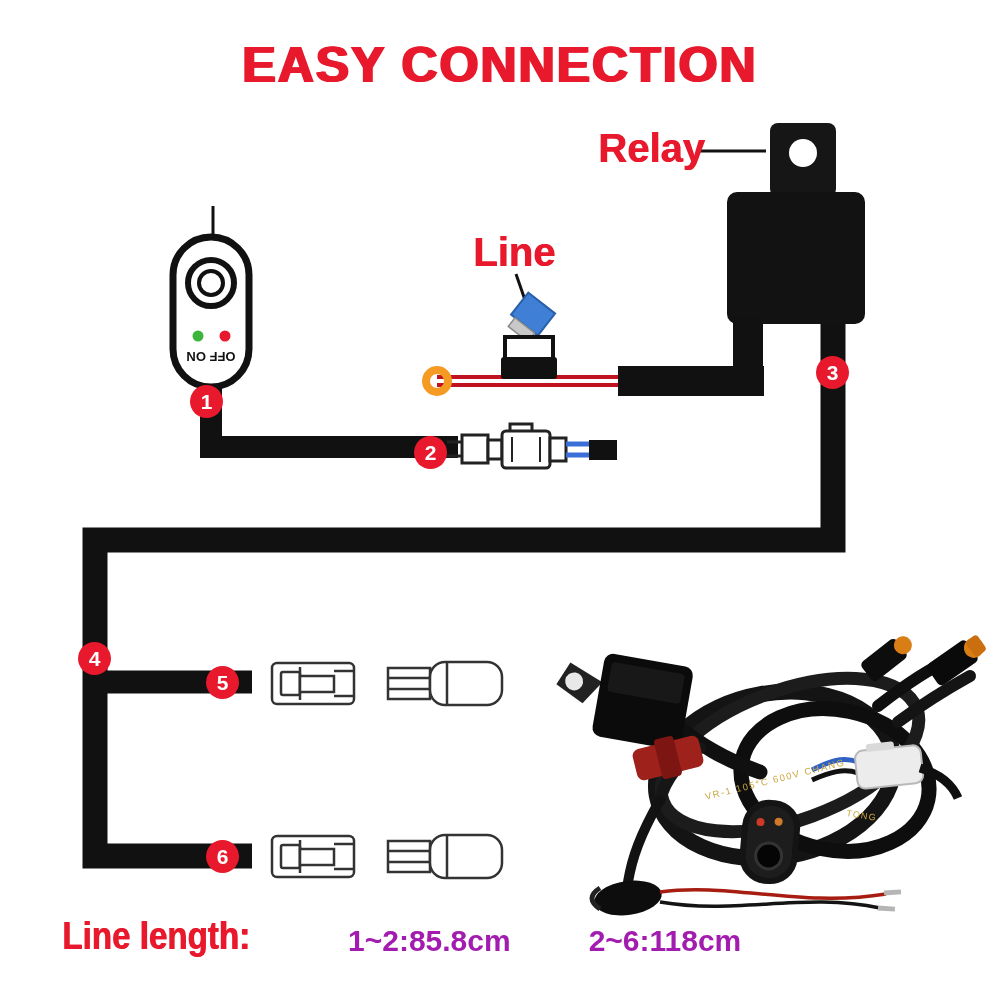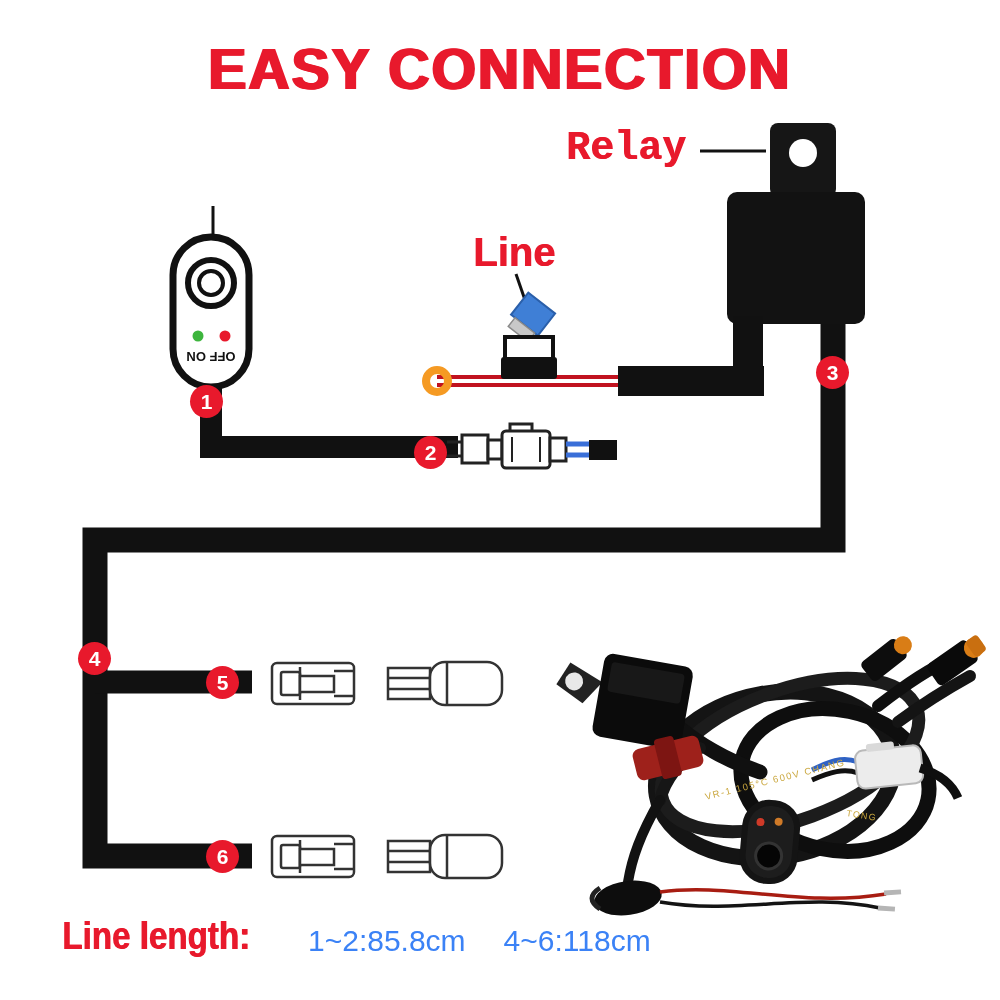--- a/index.html
+++ b/index.html
@@ -2,52 +2,52 @@
 <html style="--accent: #e8192c; --wire: #111111; --blue-wire: #3a6fd8; --orange: #f59a23; --green-led: #3db53d;"><head>
 <meta charset="utf-8">
 <style>
   * { margin:0; padding:0; box-sizing:border-box; }
   html,body { width:1000px; height:1000px; background:#fff; font-family:"Liberation Sans", sans-serif; }
   .canvas { position:relative; width:1000px; height:1000px; background:#fff; overflow:hidden; }
   svg.layer { position:absolute; left:0; top:0; }
 
   .title {
     position:absolute; top:36px; left:0; width:100%;
-    text-align:center; font-size:57px; font-weight:bold; letter-spacing:2px;
+    text-align:center; font-size:50px; font-weight:bold; letter-spacing:2px;
     color:var(--accent,#e8192c);
     text-shadow:1.3px 0 0 var(--accent,#e8192c), -1.3px 0 0 var(--accent,#e8192c);
   }
   .lbl {
     position:absolute; font-weight:bold; font-size:40px; color:var(--accent,#e8192c);
     text-shadow:0.8px 0 0 var(--accent,#e8192c);
   }
   .lbl-switch { left:150px; top:163px; }
   .lbl-fuse   { left:473px; top:230px; }
-  .lbl-relay  { left:566px; top:126px;font-family:Liberation Mono, monospace; }
+  .lbl-relay  { left:598px; top:126px; }
 
   .badge {
     position:absolute; width:33px; height:33px; border-radius:50%;
     background:var(--accent,#e8192c); color:#fff;
     display:flex; align-items:center; justify-content:center;
     font-size:21px; font-weight:bold;
   }
 
   .footer-label {
     position:absolute; left:62px; top:914px;
     font-size:39px; font-weight:bold; color:var(--accent,#e8192c);
     transform:scaleX(.85); transform-origin:left center;
     text-shadow:1px 0 0 var(--accent,#e8192c);
     white-space:nowrap;
   }
   .measurements {
     position:absolute; left:308px; top:924px;
     display:flex; gap:38px;
   }
   .measurements span {
-    font-size:30px; font-weight:normal; color:#3b82f6; white-space:nowrap;
+    font-size:30px; font-weight:bold; color:#a21caf; white-space:nowrap;margin-left:40px;
   }
 </style>
 </head>
 <body>
 
 <div class="canvas">
 
   <svg class="layer" width="1000" height="1000" viewBox="0 0 1000 1000">
 
     <path d="M213,206 V240" stroke="#111" stroke-width="3" fill="none"></path>
@@ -191,16 +191,16 @@
   <div class="badge" style="left:190px; top:385px;">1</div>
   <div class="badge" style="left:414px; top:436px;">2</div>
   <div class="badge" style="left:816px; top:356px;">3</div>
   <div class="badge" style="left:78px;  top:642px;">4</div>
   <div class="badge" style="left:206px; top:666px;">5</div>
   <div class="badge" style="left:206px; top:840px;">6</div>
 
   <div class="footer-label">Line length:</div>
   <div class="measurements">
     <span>1~2:85.8cm</span>
-    <span>4~6:118cm</span>
+    <span>2~6:118cm</span>
   </div>
 
 </div>
 
 </body></html>

